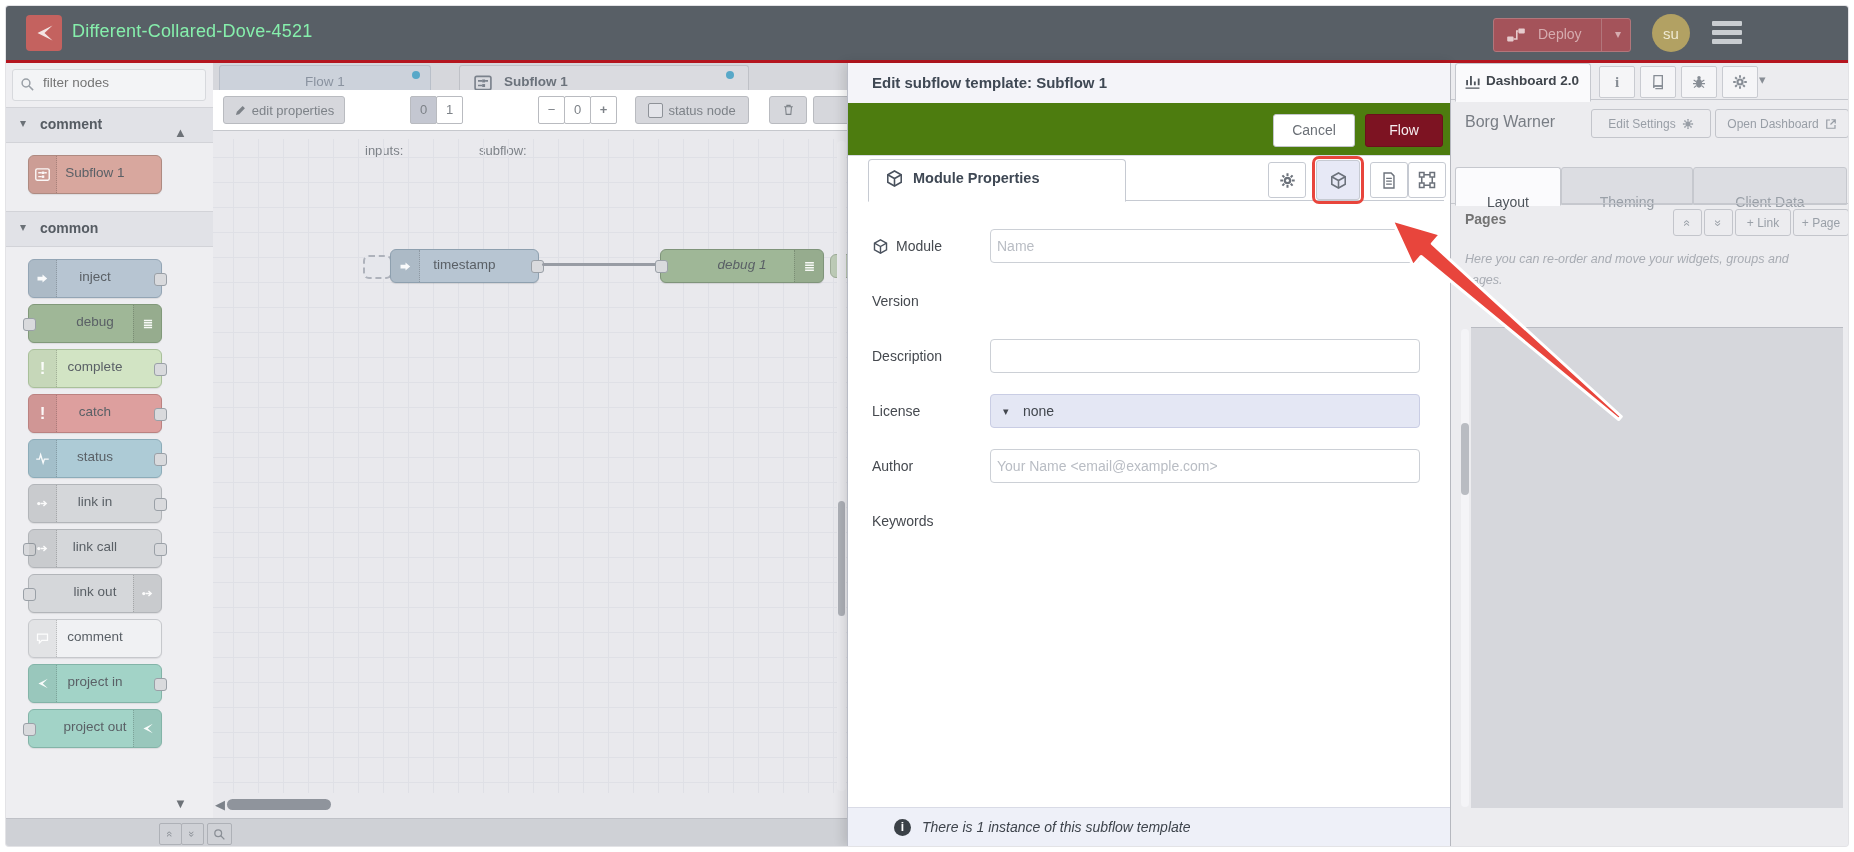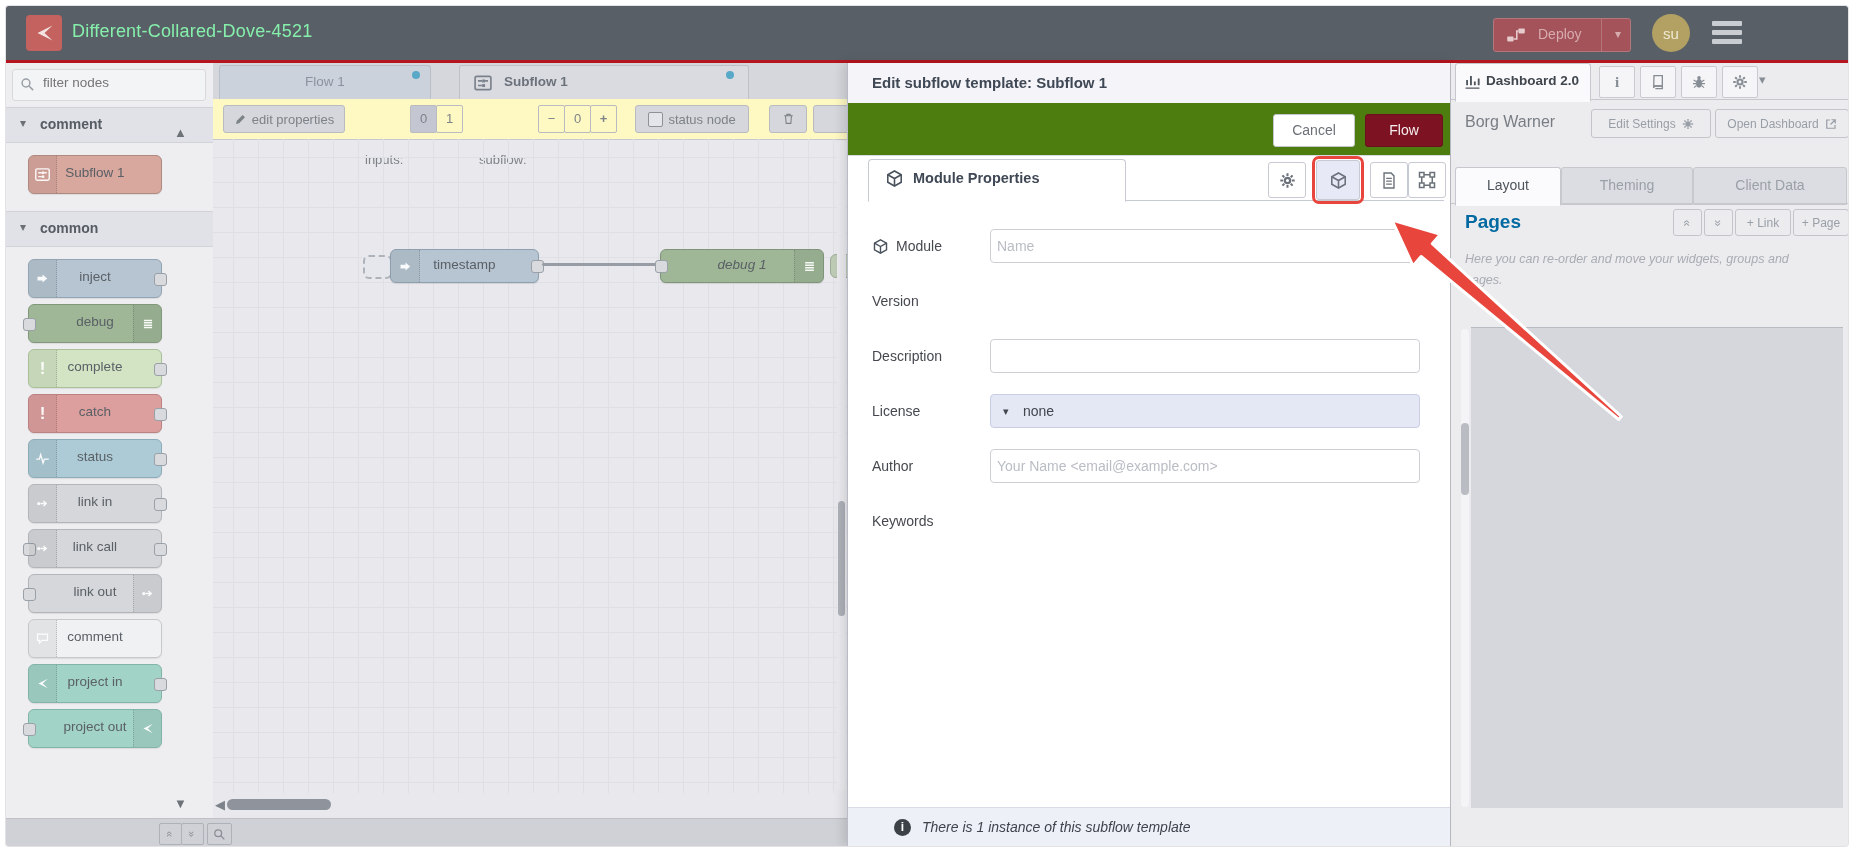--- a/index.html
+++ b/index.html
@@ -55,21 +55,21 @@
   #canvas{left:207px;top:57px;width:634px;height:755px;background:#e9e9ed;overflow:hidden;}
   #tabbar{left:0;top:0;width:100%;height:36px;background:#d6d7dc;border-bottom:1px solid #c0c2c8;}
   .wtab{position:absolute;top:2px;height:34px;border:1px solid #b9bfc9;border-bottom:none;
         border-radius:3px 3px 0 0;font-size:13.5px;}
   #tab-flow1{left:6px;width:210px;background:#ccd2db;color:#8a93a0;}
   #tab-flow1 .tlab{position:absolute;left:0;right:0;top:8px;text-align:center;}
   #tab-subflow{left:246px;width:288px;background:#dadbe0;border-color:#bfc1c7;color:#6b727b;font-weight:bold;}
   #tab-subflow .tlab{position:absolute;left:44px;top:8px;}
   #tab-subflow .ticn{position:absolute;left:13px;top:7px;color:#7b828c;}
   .moddot{position:absolute;top:5px;width:8px;height:8px;border-radius:50%;background:#58a8c8;}
-  #sftoolbar{left:0;top:36px;width:100%;height:40px;background:#fef9c3;border-bottom:1px solid #c6c8cd;
+  #sftoolbar{left:0;top:27px;width:100%;height:40px;background:#ffffff;border-bottom:1px solid #c6c8cd;
              font-size:13px;color:#7d8288;}
   .tb-btn{position:absolute;top:6px;height:26px;border:1px solid #b9bbc0;border-radius:3px;background:#d6d7dc;
           color:#7d8288;display:flex;align-items:center;justify-content:center;gap:5px;font-size:13px;}
   .tb-lab{position:absolute;top:12px;margin-top:41px;}
   .seg{position:absolute;top:6px;display:flex;}
   .seg span{display:block;width:25px;height:26px;border:1px solid #b9bbc0;margin-left:-1px;
             text-align:center;line-height:26px;color:#7d8288;border-radius:2px;}
   .seg .sel{background:#c4c7d1;}
   #grid{left:0;top:76px;width:634px;height:654px;
         background-image:linear-gradient(#dfe0e6 1px,transparent 1px),
@@ -127,27 +127,27 @@
   #dash-tab .dlab{position:absolute;left:30px;top:9px;font-size:13.5px;font-weight:bold;color:#40464d;}
   #dash-tab .dicn{position:absolute;left:8px;top:9px;color:#50565e;}
   .sb-icobtn{position:absolute;top:3px;width:34px;height:30px;background:#f5f5f7;border:1px solid #c9cbd1;
              border-radius:2px;color:#878d95;display:flex;align-items:center;justify-content:center;}
   #sb-caret{left:308px;top:9px;color:#878d95;font-size:13px;}
   #owner{left:14px;top:50px;font-size:16px;color:#787d84;}
   .sb-btn{position:absolute;top:46px;height:27px;border:1px solid #c3c5cb;border-radius:3px;color:#989ea6;
           font-size:12px;display:flex;align-items:center;justify-content:center;gap:6px;}
   .sb-tab{position:absolute;top:104px;height:36px;border:1px solid #c6c8ce;font-size:14px;
           text-align:center;}
-  .sb-tab .stlab{display:block;margin-top:9px;}
+  .sb-tab .stlab{display:block;margin-top:26px;}
   #sbtab-layout{left:4px;width:104px;background:#fbfbfd;color:#4e545b;border-bottom:1px solid #fbfbfd;
                 height:37px;z-index:2;border-radius:3px 3px 0 0;}
   #sbtab-theming{left:110px;width:130px;background:#dcdde2;color:#9aa0a8;border-radius:3px 3px 0 0;}
   #sbtab-client{left:242px;width:152px;background:#dcdde2;color:#9aa0a8;border-radius:3px 3px 0 0;}
   #rsb-line2{left:0;top:140px;width:100%;height:1px;background:#c6c8ce;position:absolute;}
-  #pages-title{left:14px;top:148px;font-size:19px;font-weight:bold;color:#0369a1;}
+  #pages-title{left:14px;top:148px;font-size:14px;font-weight:bold;color:#737373;}
   .pg-btn{position:absolute;top:146px;height:25px;border:1px solid #c3c5cb;border-radius:3px;color:#9aa0a8;
           font-size:12px;display:flex;align-items:center;justify-content:center;background:transparent;}
   #pages-hint{left:14px;top:186px;width:356px;font-size:12.5px;font-style:italic;color:#a8acb3;line-height:1.7;}
   #sb-scroll{left:10px;top:266px;width:8px;height:478px;background:#f4f4f7;border-radius:4px;}
   #sb-thumb{position:absolute;left:0;top:94px;width:8px;height:72px;background:#b9bcc2;border-radius:4px;}
   #pages-list{left:20px;top:264px;width:372px;height:480px;background:#d6d7dc;border-top:1px solid #b9bbc2;}
   
   #annot-arrow{left:1356px;top:198px;width:270px;height:230px;z-index:50;pointer-events:none;}
   .rot90{display:inline-block;transform:rotate(90deg);}
   svg{display:block;}

